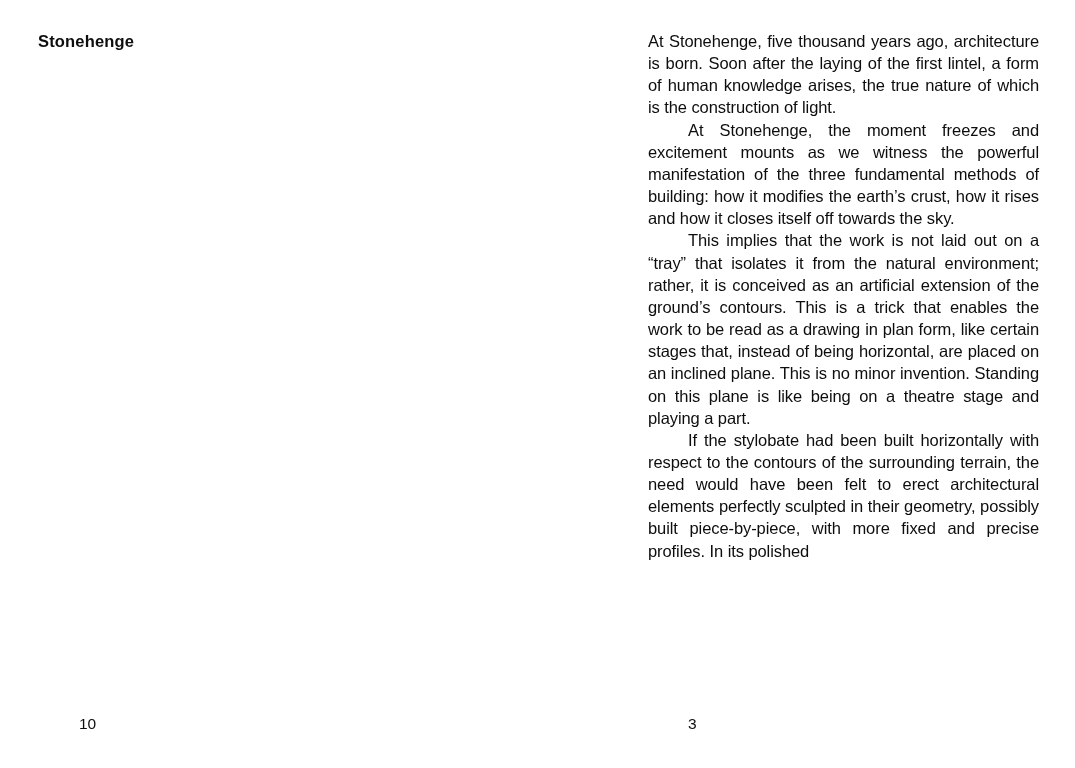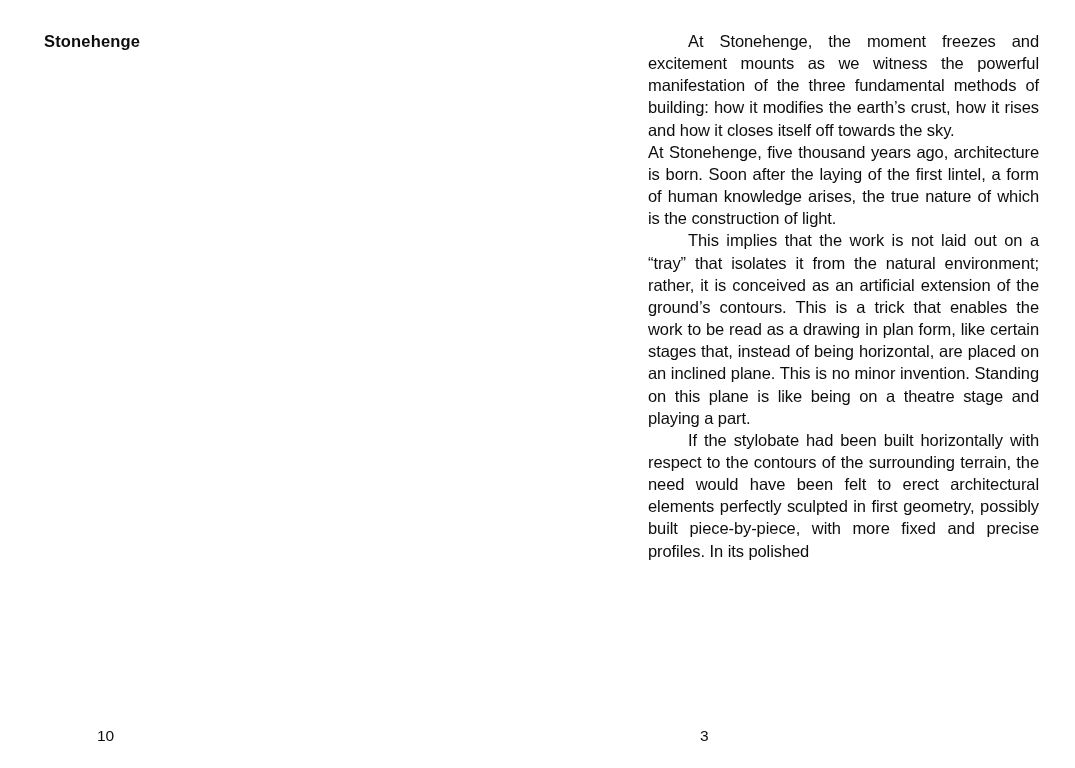--- a/index.html
+++ b/index.html
@@ -14,21 +14,21 @@
     background: #ffffff;
     color: #111111;
     font-family: "Liberation Sans", sans-serif;
     overflow: hidden;
   }
   .page {
     position: absolute;
     top: 0;
     height: 100%;
   }
-  .page-left  { left: 6px;     width: 537px; }
+  .page-left  { left: 0;     width: 537px; }
   .page-right { left: 537px; width: 538px; }
 
   .chapter-title {
     position: absolute;
     left: 38px;
     top: 30px;
     margin: 0;
     font-size: 16.5px;
     line-height: 22px;
     font-weight: 700;
@@ -54,42 +54,42 @@
     margin: 0;
     text-indent: 40px;
   }
   .para.no-indent {
     text-indent: 0;
   }
 
   .folio {
     position: absolute;
     top: 714px;
-    margin: 12px;
+    margin: 0;
     font-size: 15.5px;
     line-height: 20px;
     font-weight: 500;
     color: #0d0d0d;
   }
   .folio-left  { left: 79px;  }
   .folio-right { left: 151px; } 
 </style>
 </head>
 <body>
 
 <main class="spread">
 
   <section class="page page-left">
     <h1 class="chapter-title">Stonehenge</h1>
     <p class="folio folio-left">10</p>
   </section>
 
   <section class="page page-right">
     <div class="text-column">
+      <p class="para no-indent">At Stonehenge, five thousand years ago, architecture is born. Soon after the laying of the first lintel, a form of human knowledge arises, the true nature of which is the construction of light.</p>
       <p class="para">At Stonehenge, the moment freezes and excitement mounts as we witness the powerful manifestation of the three fundamental methods of building: how it modifies the earth’s crust, how it rises and how it closes itself off towards the sky.</p>
-      <p class="para no-indent">At Stonehenge, five thousand years ago, architecture is born. Soon after the laying of the first lintel, a form of human knowledge arises, the true nature of which is the construction of light.</p>
       <p class="para">This implies that the work is not laid out on a “tray” that isolates it from the natural environment; rather, it is conceived as an artificial extension of the ground’s contours. This is a trick that enables the work to be read as a drawing in plan form, like certain stages that, instead of being horizontal, are placed on an inclined plane. This is no minor invention. Standing on this plane is like being on a theatre stage and playing a part.</p>
-      <p class="para">If the stylobate had been built horizontally with respect to the contours of the surrounding terrain, the need would have been felt to erect architectural elements perfectly sculpted in first geometry, possibly built piece-by-piece, with more fixed and precise profiles. In its polished</p>
+      <p class="para">If the stylobate had been built horizontally with respect to the contours of the surrounding terrain, the need would have been felt to erect architectural elements perfectly sculpted in their geometry, possibly built piece-by-piece, with more fixed and precise profiles. In its polished</p>
     </div>
     <p class="folio folio-right">3</p>
   </section>
 
 </main>
 
 </body></html>

